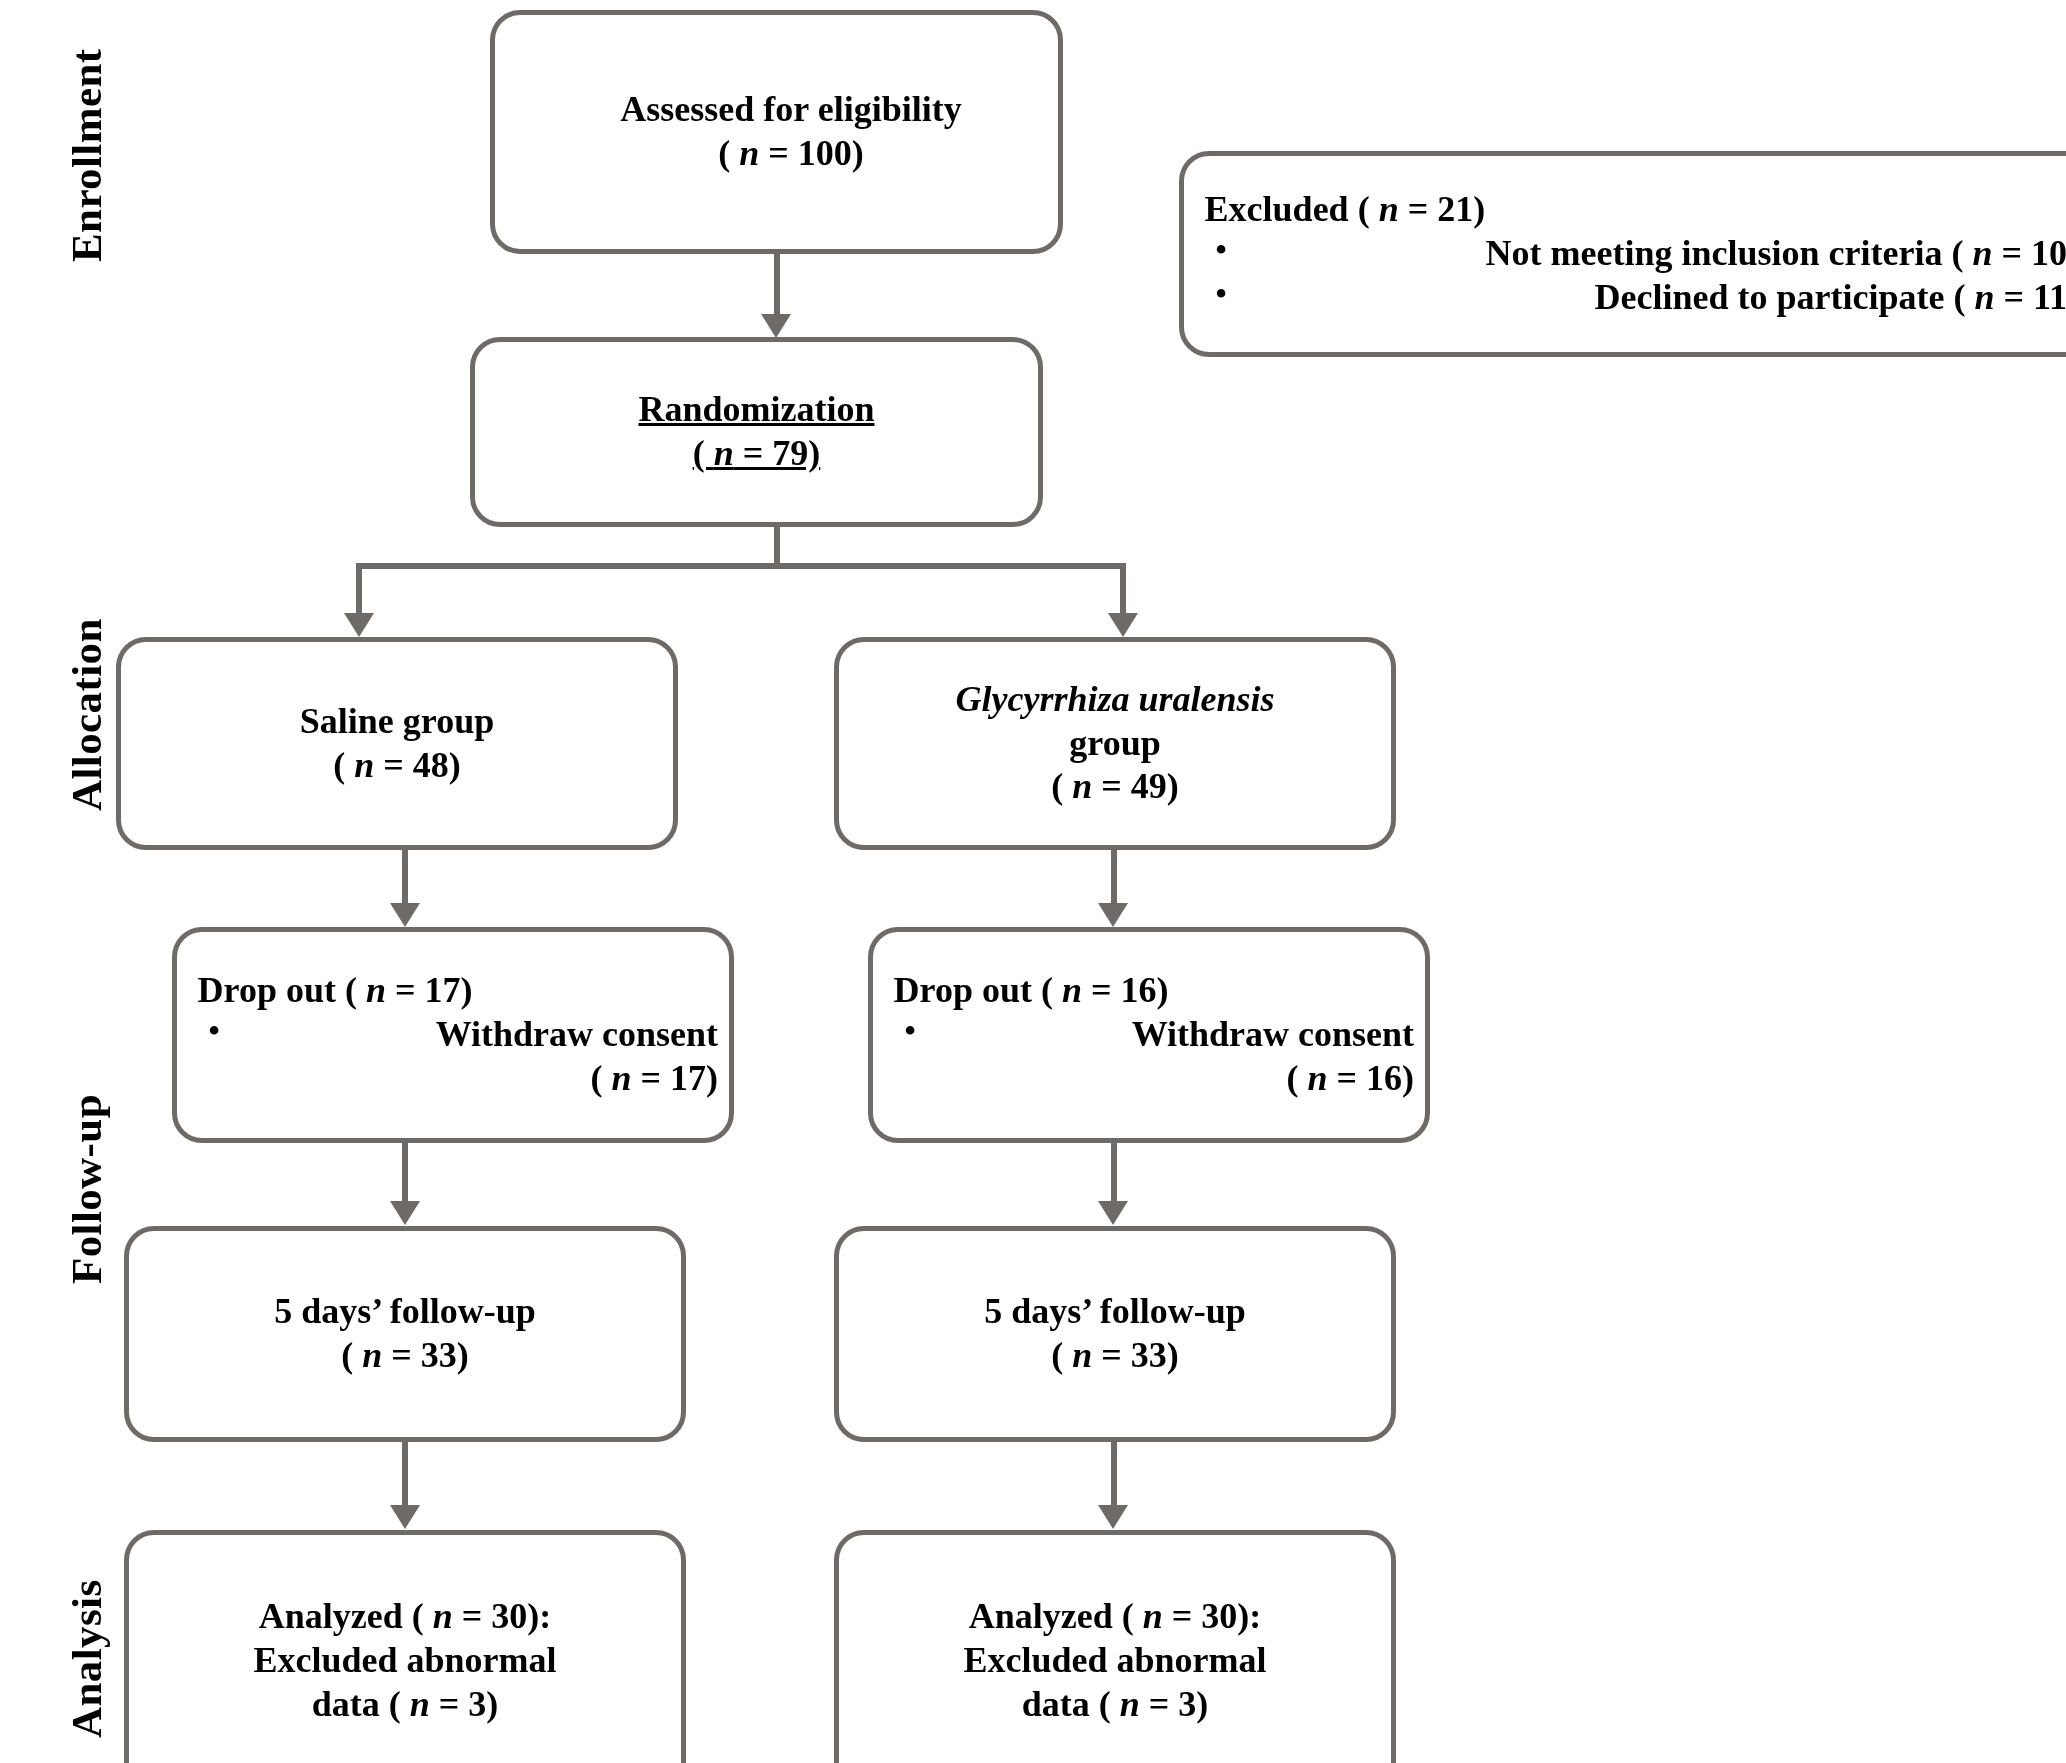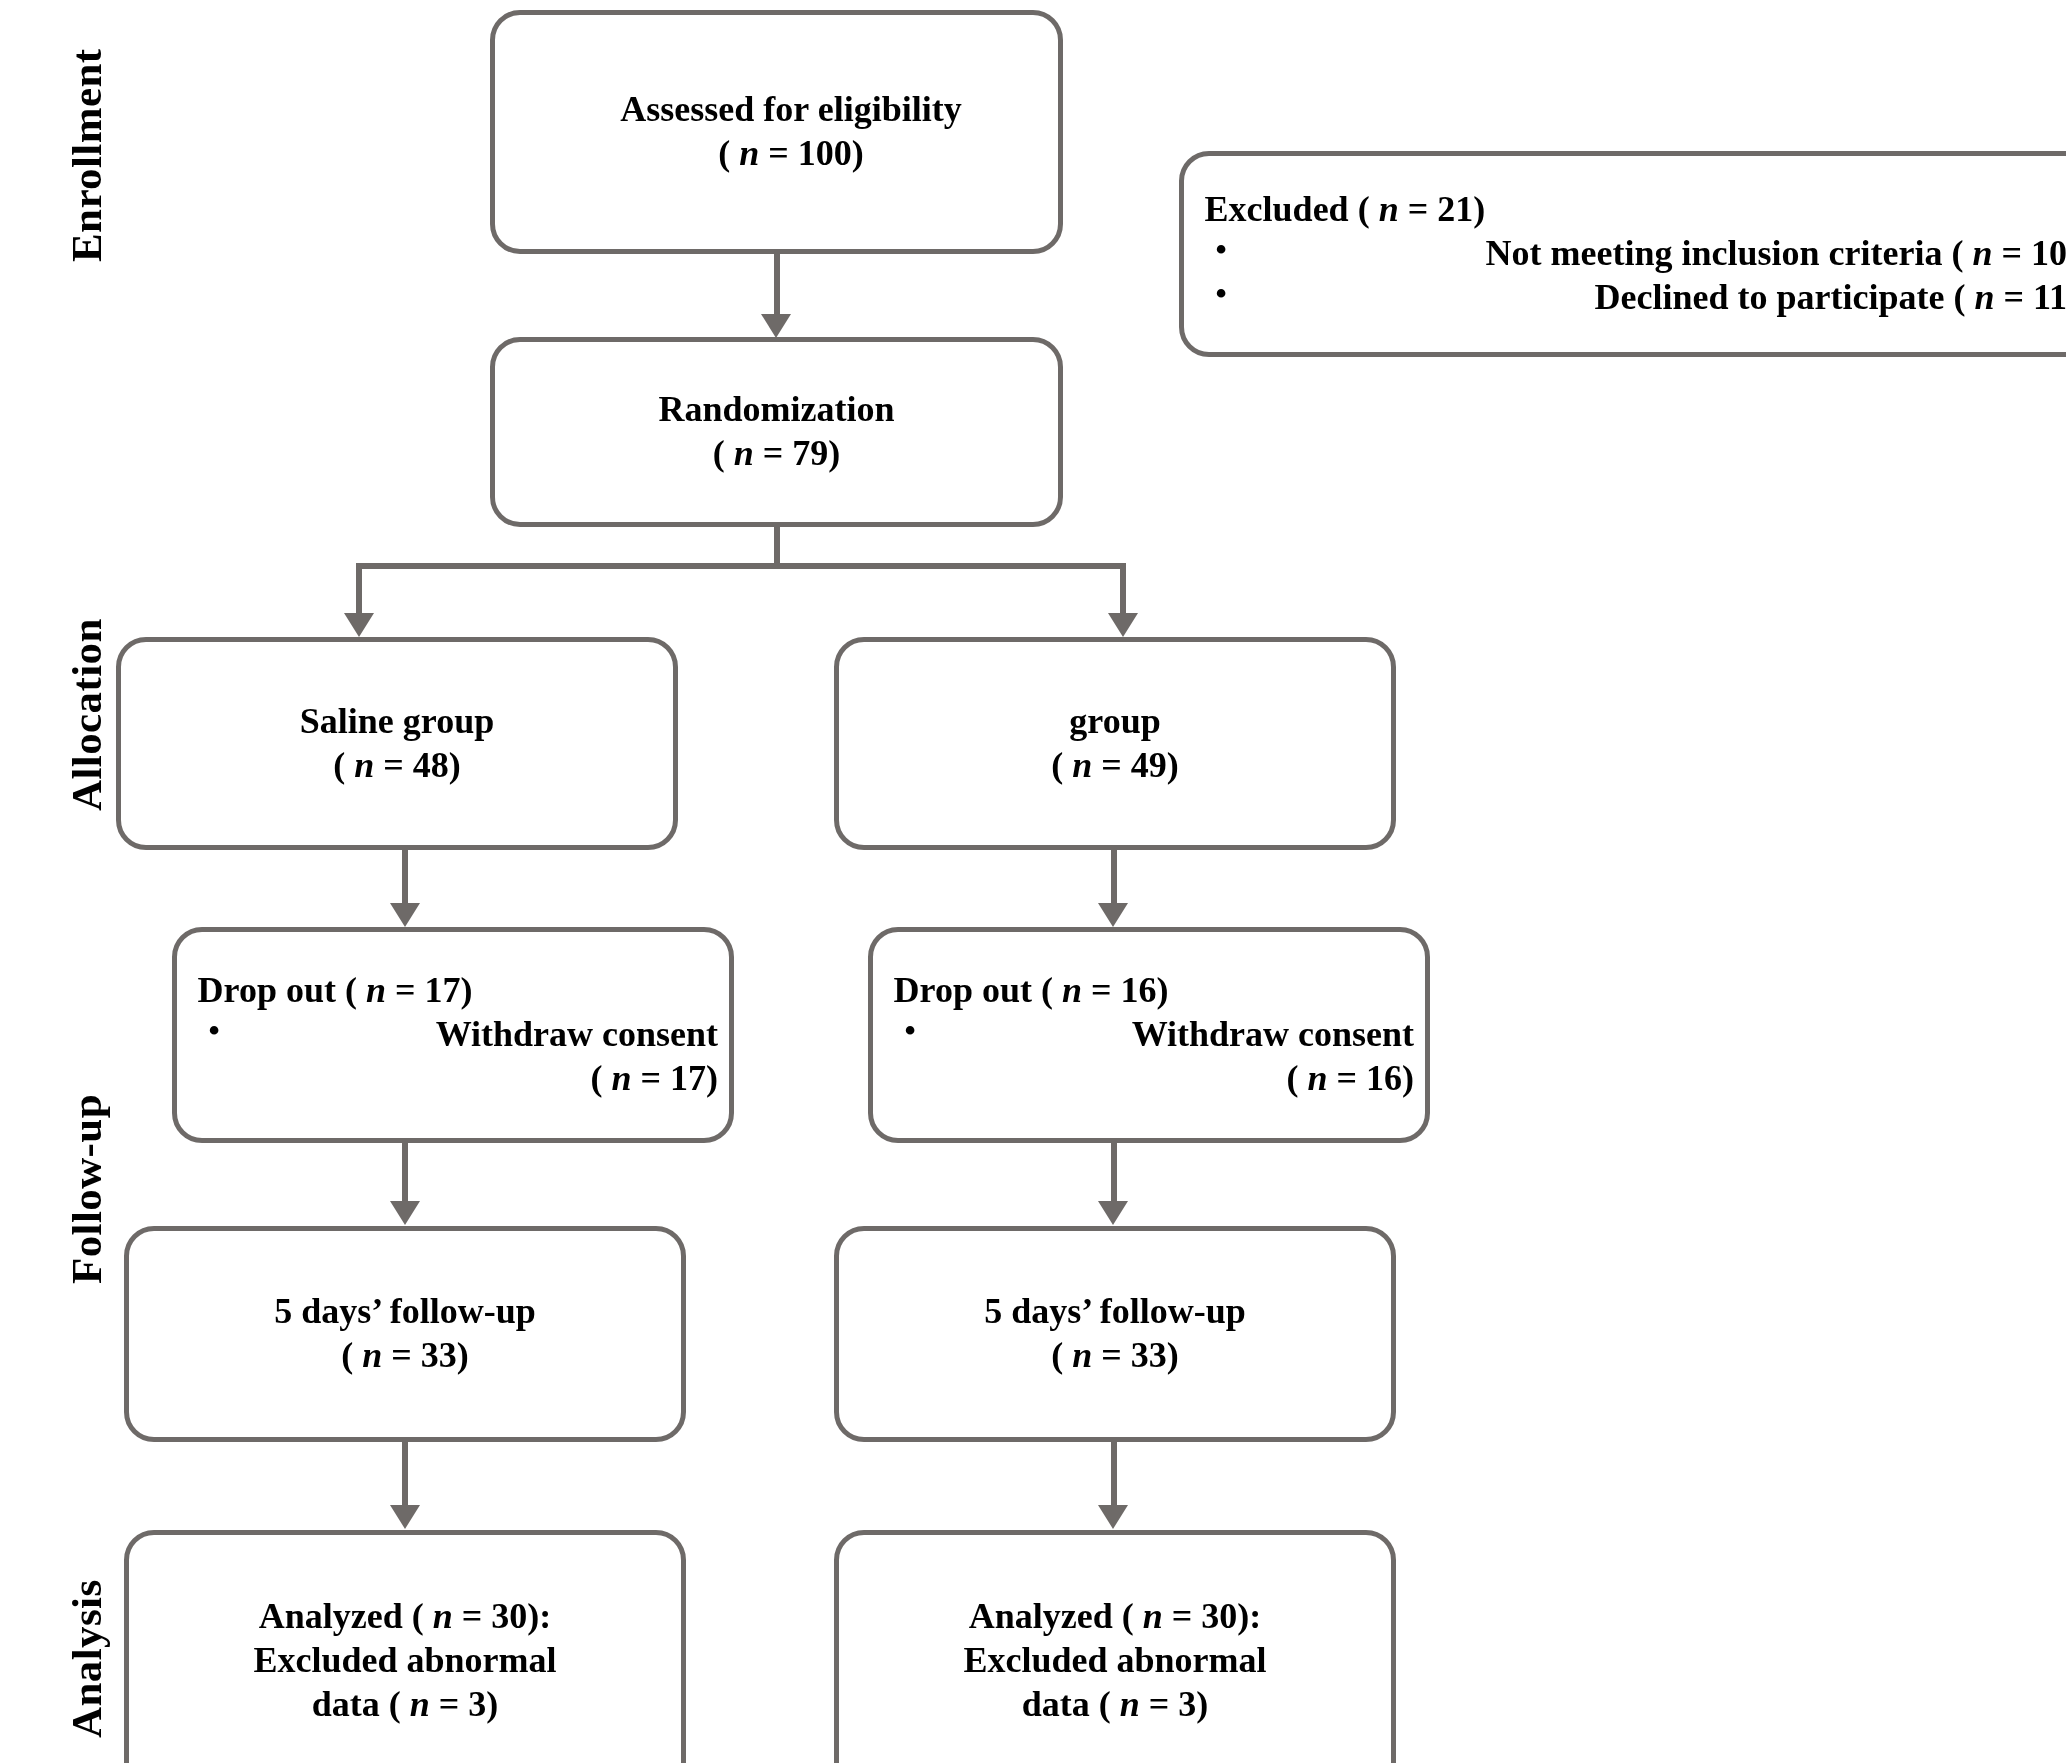--- a/index.html
+++ b/index.html
@@ -156,31 +156,32 @@
   </div>
 
   <div class="node left-text" style="left:1131px; top:151px; width:916px; height:206px;">
     <span class="ln"><span>Excluded ( </span><i class="nvar">n</i><span> = 21)</span></span>
     <ul class="bullets">
       <li><span>Not meeting inclusion criteria ( </span><i class="nvar">n</i><span> = 10)</span></li>
       <li><span>Declined to participate ( </span><i class="nvar">n</i><span> = 11)</span></li>
     </ul>
   </div>
 
-  <div class="node" style="left:490px; top:337px; width:573px; height:190px;">
+  <div class="node" style="left:470px; top:337px; width:573px; height:190px;text-decoration:underline;">
     <span class="ln">Randomization</span>
     <span class="ln"><span>( </span><i class="nvar">n</i><span> = 79)</span></span>
   </div>
 
   <div class="node" style="left:116px; top:637px; width:562px; height:213px;">
     <span class="ln">Saline group</span>
     <span class="ln"><span>( </span><i class="nvar">n</i><span> = 48)</span></span>
   </div>
 
   <div class="node" style="left:834px; top:637px; width:562px; height:213px;">
+    <span class="ln sp-name">Glycyrrhiza uralensis</span>
     <span class="ln">group</span>
     <span class="ln"><span>( </span><i class="nvar">n</i><span> = 49)</span></span>
   </div>
 
   <div class="node left-text" style="left:124px; top:927px; width:562px; height:216px;">
     <span class="ln"><span>Drop out ( </span><i class="nvar">n</i><span> = 17)</span></span>
     <ul class="bullets">
       <li><span>Withdraw consent</span><span class="cont"><span>( </span><i class="nvar">n</i><span> = 17)</span></span></li>
     </ul>
   </div>

